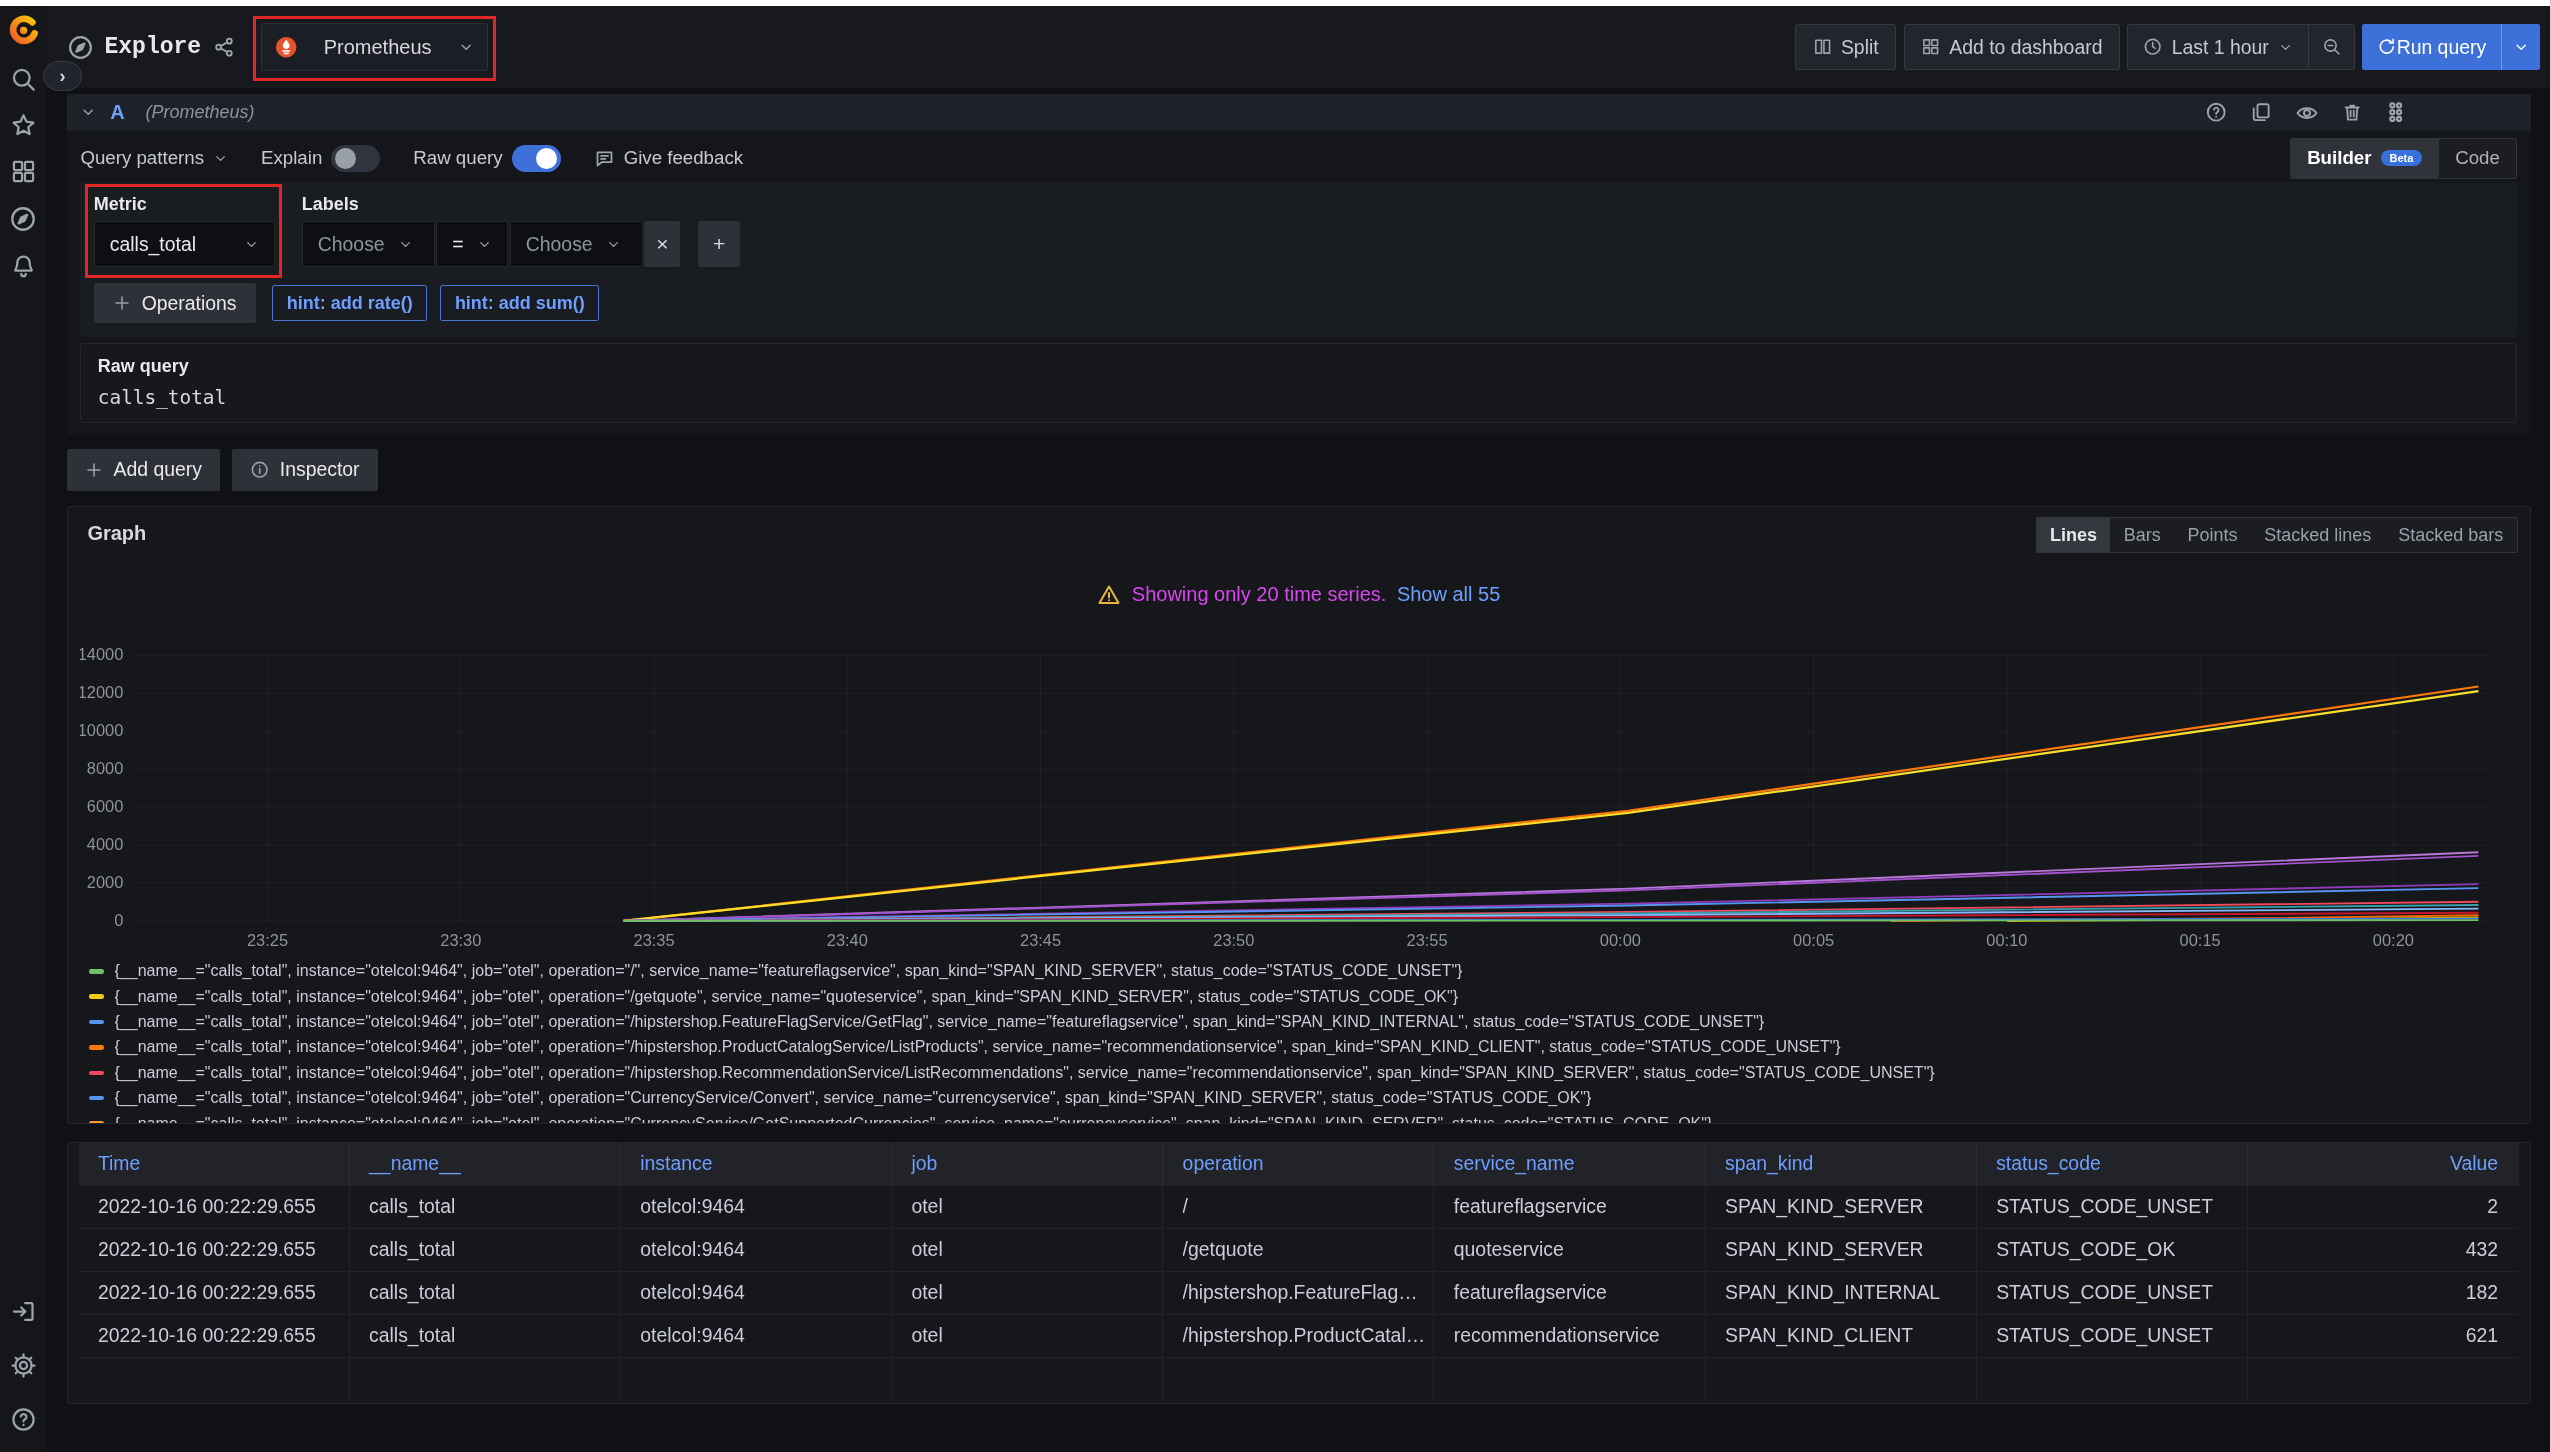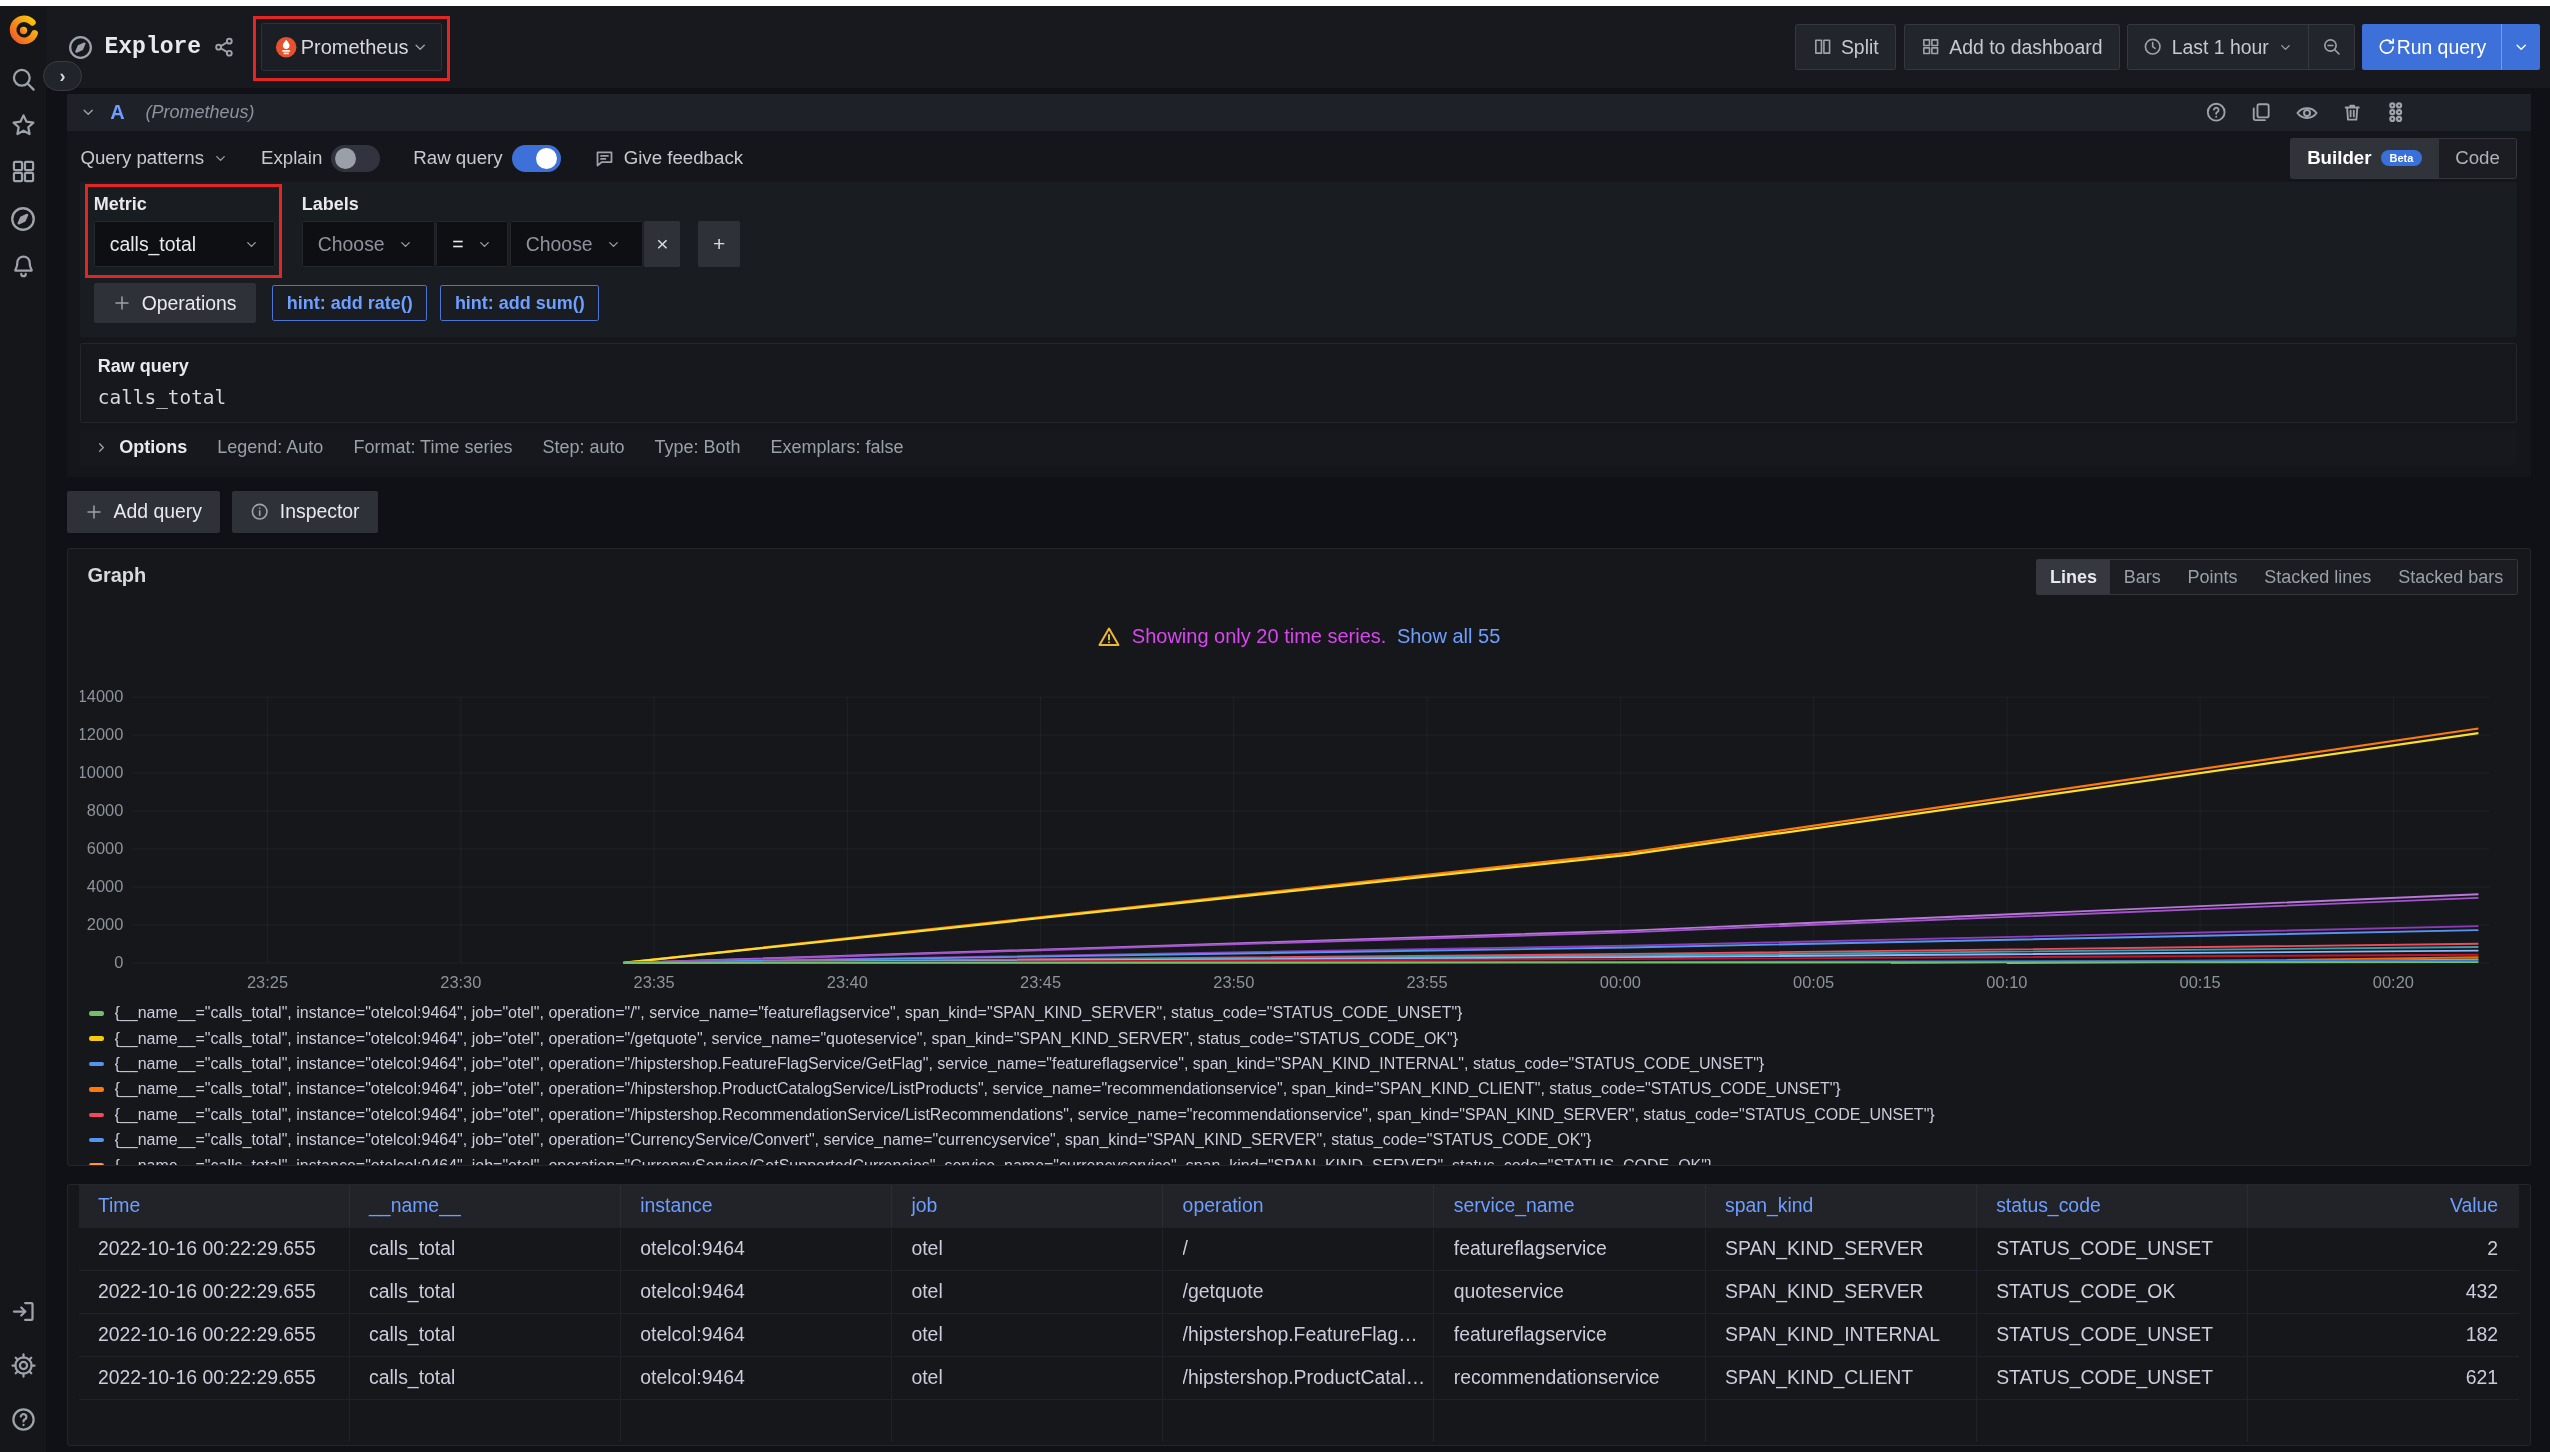--- a/index.html
+++ b/index.html
@@ -18,21 +18,21 @@
   .expand-pill { position:absolute; left:43px; top:61px; width:39px; height:30px; border-radius:15px;
     background:#22242b; border:0.7px solid #383b43; z-index:8; display:flex; align-items:center; justify-content:center;
     color:#d8d9df; font-size:18px; font-weight:700; }
 
   
   .navbar { position:absolute; left:46px; right:0; top:6px; height:82px; background:#17191f;
     display:flex; align-items:center; padding:0 10.5px 0 21px; z-index:5; }
   .nav-title { font-size:23px; font-weight:600; color:#e8e9ed; margin:0 12px 0 10.5px;font-family:Liberation Mono, monospace; }
   .ds-picker-wrap { position:relative; margin-left:25.4px; }
   .redbox { position:absolute; border:3.7px solid #e12726; pointer-events:none; z-index:7; }
-  .ds-picker { display:flex; align-items:center; gap:3px; height:48px; padding:0 13.4px;
+  .ds-picker { display:flex; align-items:center; gap:26px; height:48px; padding:0 13.4px;
     background:#1b1e24; border:0.7px solid #2e3138; border-radius:2.2px; color:#d8d9df; font-size:20px; }
   .nav-right { margin-left:auto; display:flex; align-items:center; gap:7.5px; }
   .btn-sec { display:inline-flex; align-items:center; gap:9px; background:#22252b; border:0.7px solid #35383f;
     border-radius:2.2px; height:46px; padding:0 16.4px; color:#c7c9d1; font-size:19.4px; font-weight:500; }
   .time-group { display:flex; align-items:stretch; background:#22252b; border:0.7px solid #35383f; border-radius:2.2px; height:46px; }
   .time-main { display:flex; align-items:center; gap:9px; padding:0 15px; font-size:19.4px; font-weight:500; color:#c7c9d1; }
   .time-zoom { display:flex; align-items:center; justify-content:center; width:46px; border-left:0.7px solid #35383f; }
   .btn-run { display:flex; align-items:center; background:#3d71d9; border-radius:2.2px; height:46px; color:#fff; font-size:19.4px; font-weight:500; }
   .btn-run .run-main { display:flex; align-items:center; padding:0 15px; }
   .btn-run .run-caret { padding:0 10.5px; border-left:0.7px solid rgba(255,255,255,.3); height:46px; display:flex; align-items:center; }
@@ -456,37 +456,20 @@
               <button class="hint-btn">hint: add sum()</button>
             </div>
         </div>
       </div>
 
       <div class="raw-box">
         <div class="raw-label">Raw query</div>
         <div class="raw-value">calls_total</div>
       </div>
 
-      <div class="options-row">
-        <div class="opt-title">
-          <span class="ic">
-            <svg width="15" height="15" viewBox="0 0 24 24">
-                <polyline points="9,6 15,12 9,18"></polyline>
-              </svg>
-            </span>
-          <span>Options</span>
-        </div>
-        <div id="options-items" style="display:flex; gap:30px;">
-            <span class="opt-item">Legend: Auto</span>
-            <span class="opt-item">Format: Time series</span>
-            <span class="opt-item">Step: auto</span>
-            <span class="opt-item">Type: Both</span>
-            <span class="opt-item">Exemplars: false</span>
-          </div>
-      </div>
     </div>
   </div>
 
   <div class="actions-row">
     <div class="btn-gray">
       <span class="ic">
         <svg width="18" height="18" viewBox="0 0 24 24">
             <line x1="12" y1="4" x2="12" y2="20"></line>
             <line x1="4" y1="12" x2="20" y2="12"></line>
           </svg>

